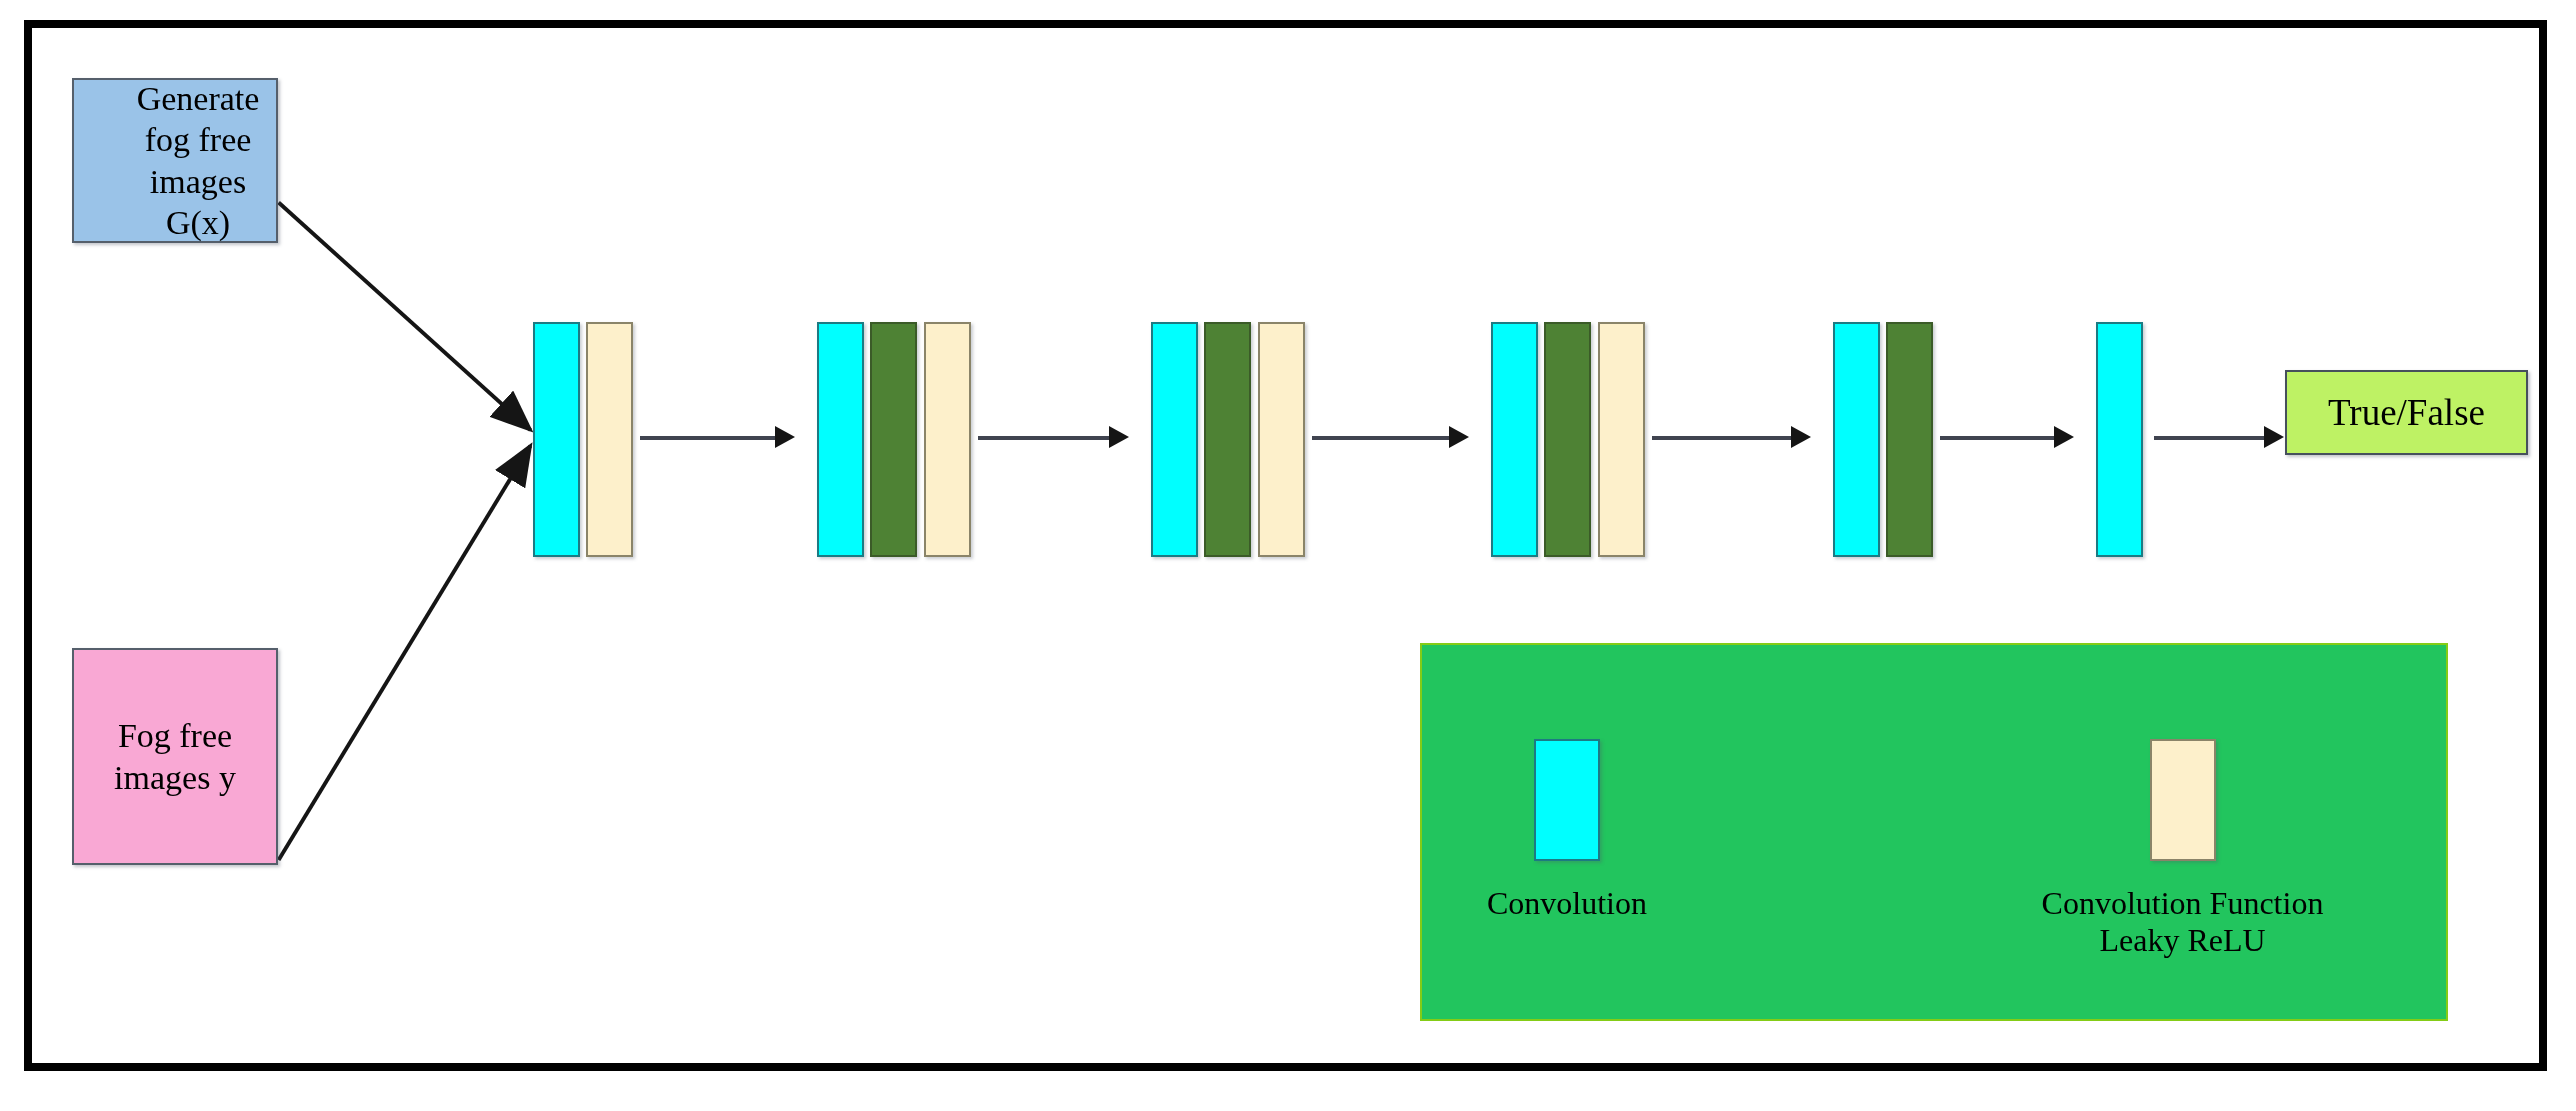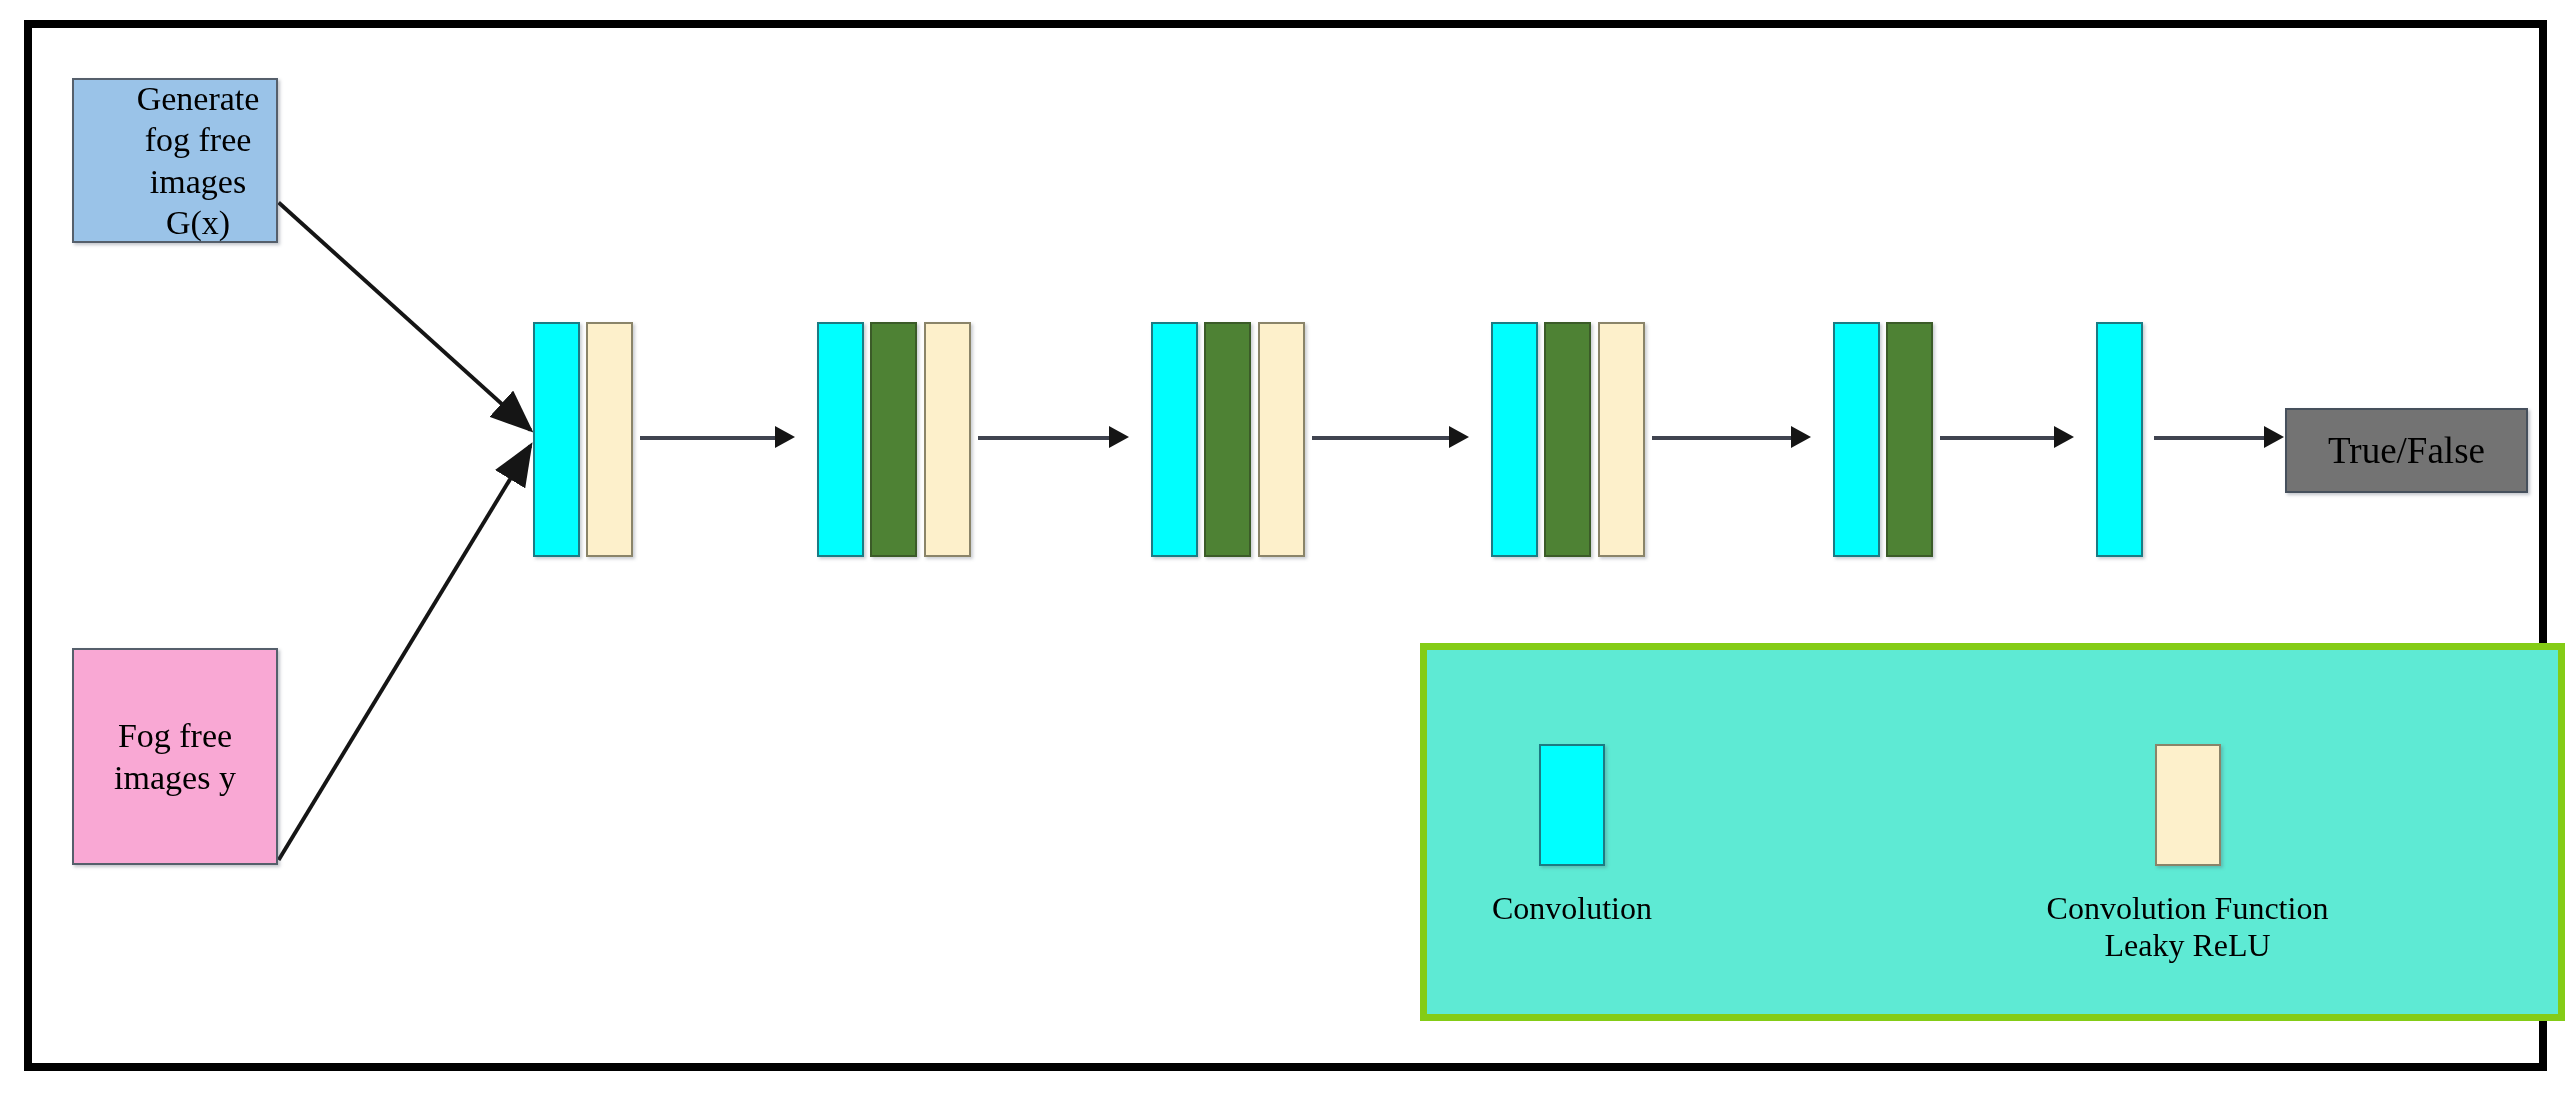--- a/index.html
+++ b/index.html
@@ -61,24 +61,24 @@
   #box-fogfree {
     left: 72px;
     top: 648px;
     width: 206px;
     height: 217px;
     background: #f9a8d4;
     font-size: 34px;
   }
   #box-truefalse {
     left: 2285px;
-    top: 408px;
+    top: 370px;
     width: 243px;
     height: 85px;
-    background: #737373;
+    background: #bef264;
     border: 2.4px solid #46505c;
     font-size: 37px;
     justify-content: center;
   }
 
   
   .layer-stack {
     position: absolute;
     top: 322px;
     display: flex;
@@ -119,25 +119,25 @@
     width: 2576px;
     height: 1111px;
     pointer-events: none;
   }
 
   
   #legend-box {
     position: absolute;
     left: 1420px;
     top: 643px;
-    width: 1145px;
+    width: 1028px;
     height: 378px;
     box-sizing: border-box;
-    border: 7px solid #84cc16;
-    background: #5eead4;
+    border: 2px solid #84cc16;
+    background: #22c55e;
   }
   .legend-item {
     position: absolute;
     text-align: center;
   }
   .legend-swatch {
     box-sizing: border-box;
     width: 66px;
     height: 122px;
     border: 2.4px solid #555f6b;

